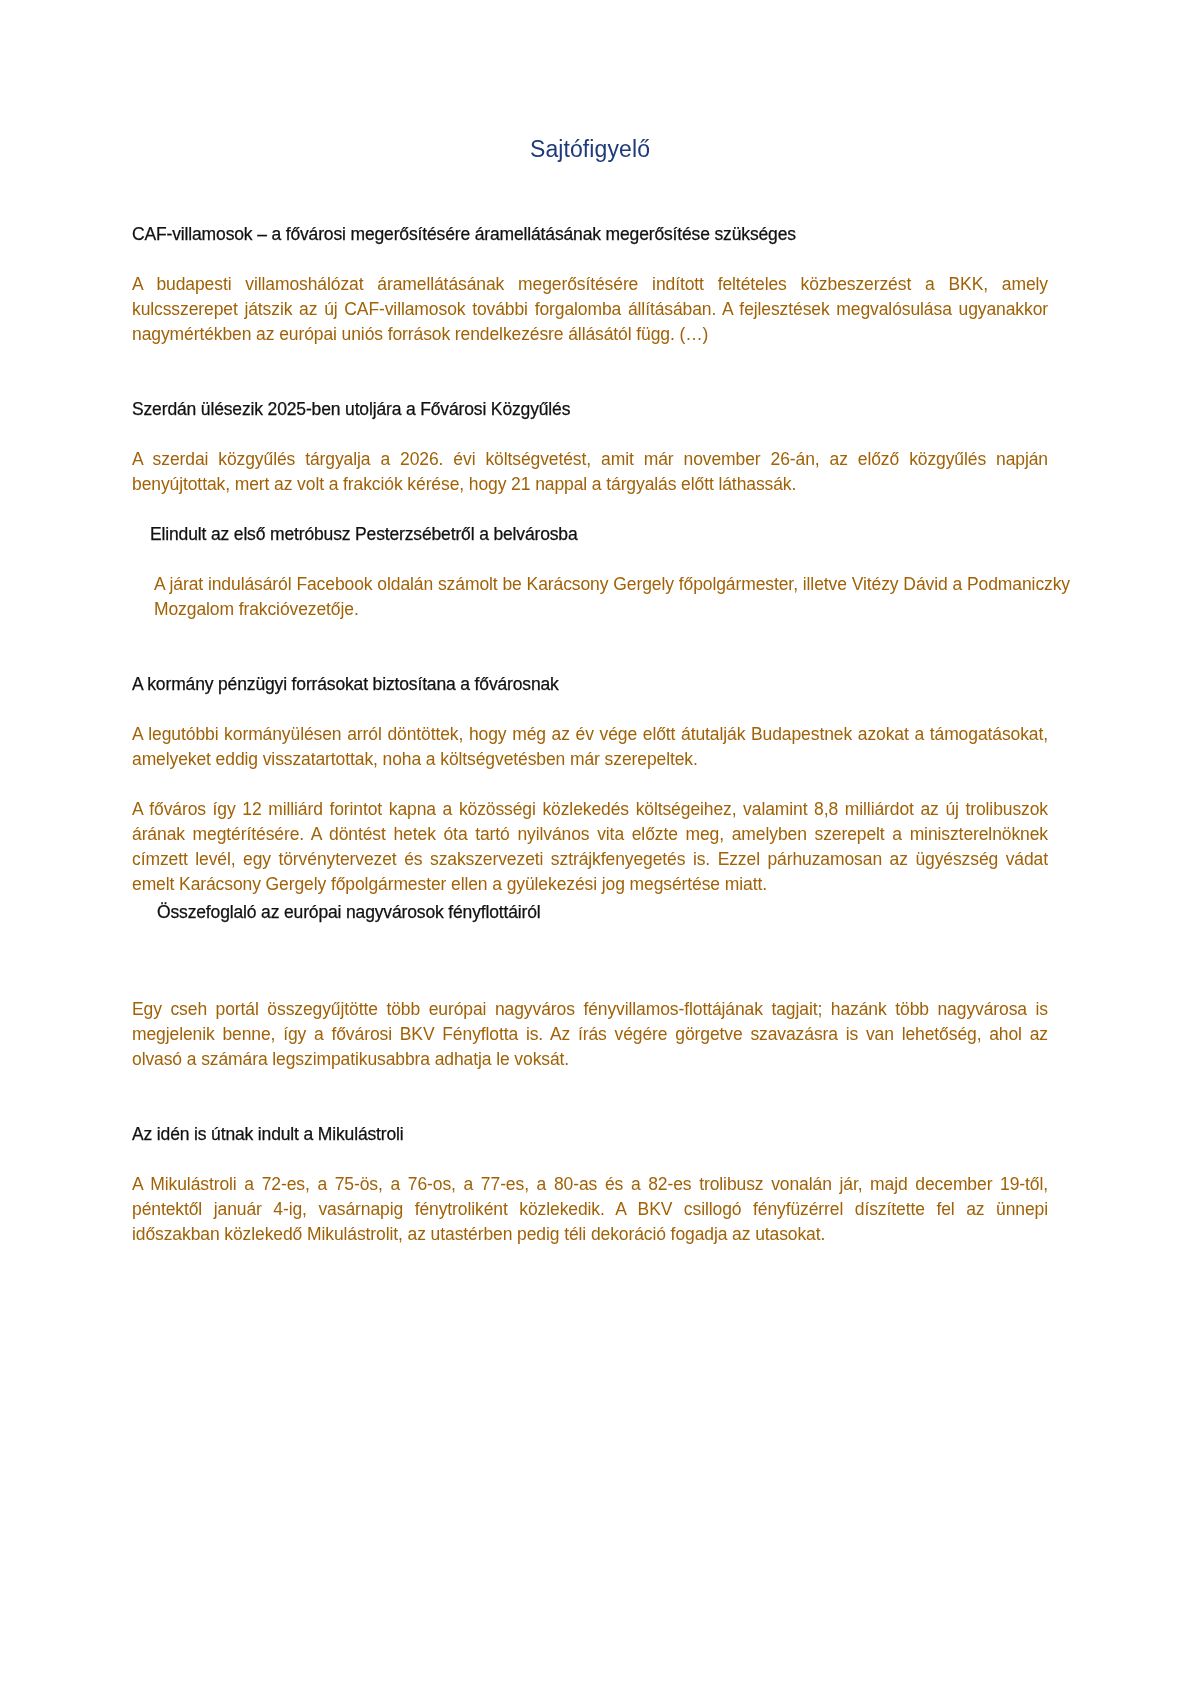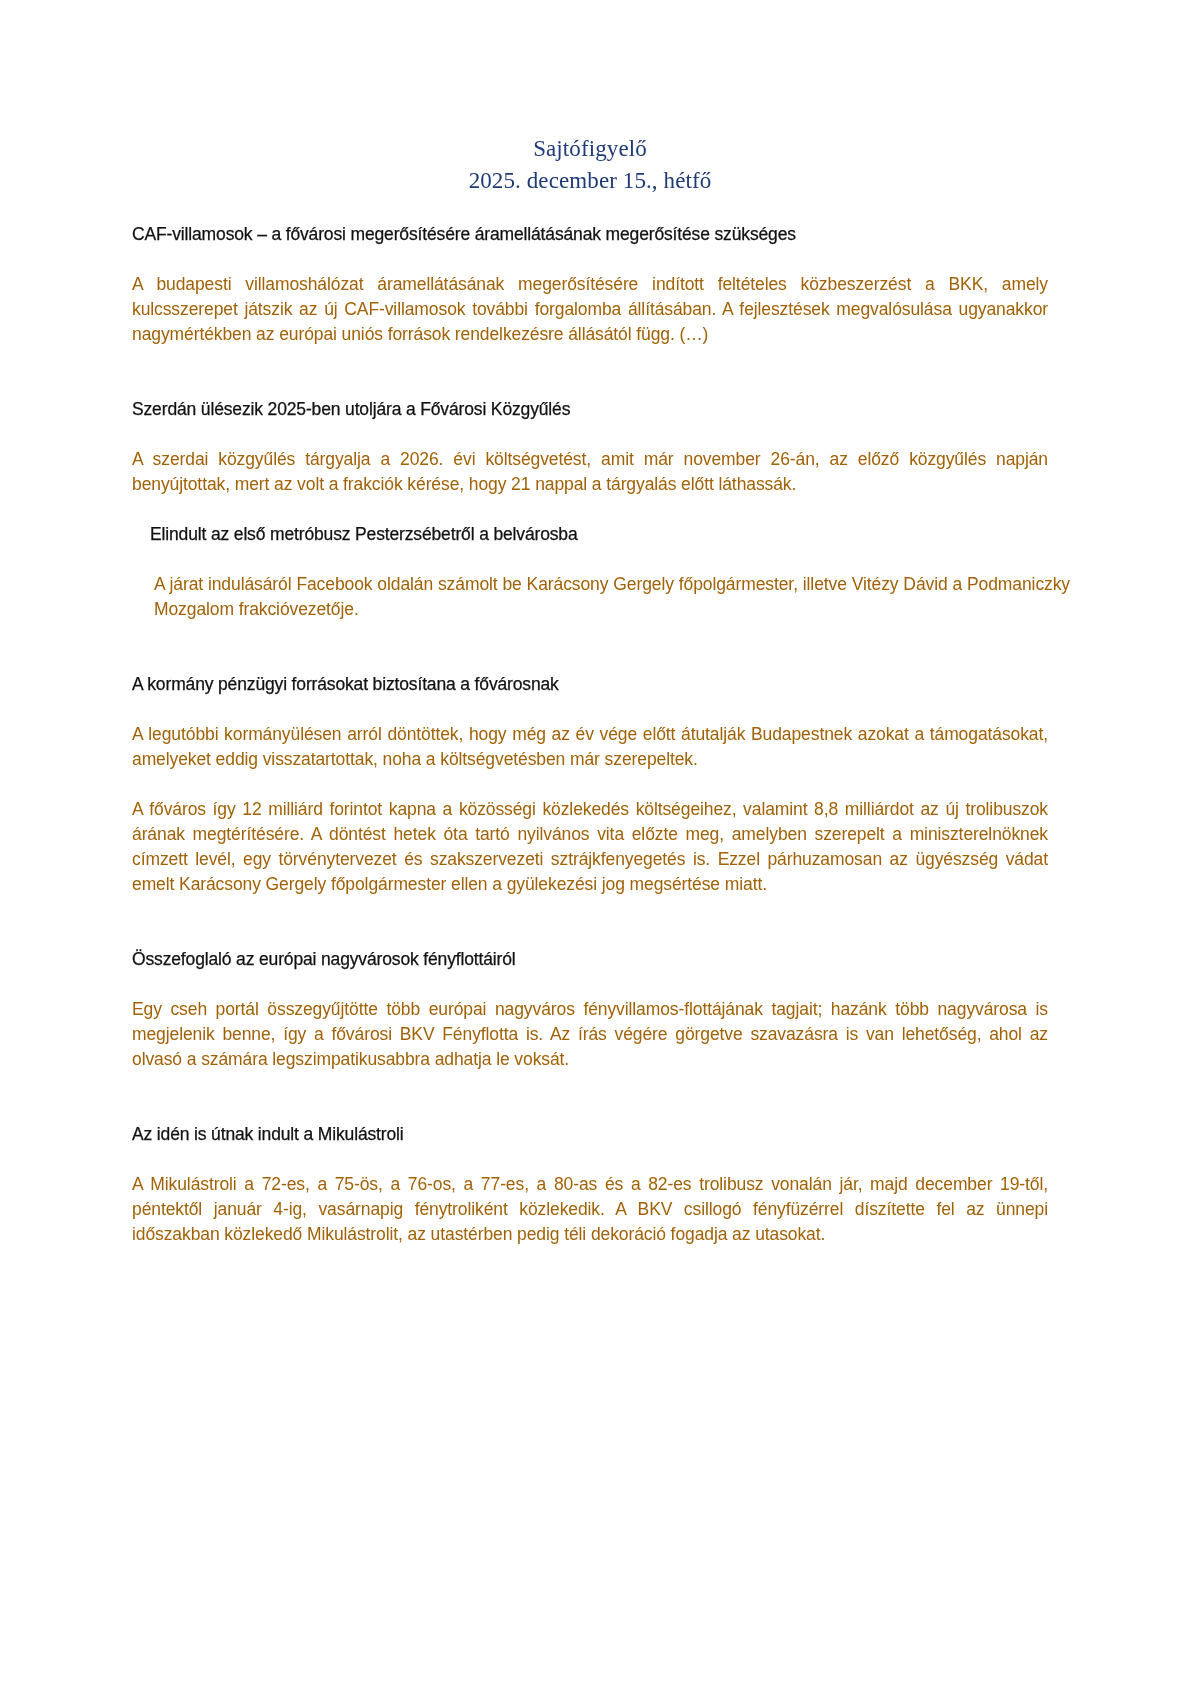--- a/index.html
+++ b/index.html
@@ -25,21 +25,21 @@
       position: absolute;
       left: 0;
       top: 133px;
       width: 916px;
       text-align: center;
       color: #1f3a78;
       font-size: 23px;
       line-height: 32px;
       letter-spacing: 0.1px;
     }
-    .doc-header div { white-space: nowrap; font-family: Liberation Serif, serif; }
+    .doc-header div { white-space: nowrap; }
 
     .article-heading {
       position: absolute;
       left: 0;
       width: 916px;
       font-size: 17.5px;
       line-height: 24px;
       font-weight: normal;
       color: #111111;
       margin: 0;
@@ -58,35 +58,34 @@
       letter-spacing: -0.1px;
     }
   </style>
 </head>
 <body>
 
 <div class="page">
 
   <div class="doc-header">
     <div>Sajtófigyelő</div>
-    <div>2025. december 15., hétfő</div>
   </div>
 
   <h2 class="article-heading" style="top:222px;">CAF-villamosok – a fővárosi megerősítésére áramellátásának megerősítése szükséges</h2>
   <p class="article-body" style="top:272px;">A budapesti villamoshálózat áramellátásának megerősítésére indított feltételes közbeszerzést a BKK, amely kulcsszerepet játszik az új CAF-villamosok további forgalomba állításában. A fejlesztések megvalósulása ugyanakkor nagymértékben az európai uniós források rendelkezésre állásától függ. (…)</p>
 
   <h2 class="article-heading" style="top:397px;">Szerdán ülésezik 2025-ben utoljára a Fővárosi Közgyűlés</h2>
   <p class="article-body" style="top:447px;">A szerdai közgyűlés tárgyalja a 2026. évi költségvetést, amit már november 26-án, az előző közgyűlés napján benyújtottak, mert az volt a frakciók kérése, hogy 21 nappal a tárgyalás előtt láthassák.</p>
 
   <h2 class="article-heading" style="top:522px;margin-left:18px;">Elindult az első metróbusz Pesterzsébetről a belvárosba</h2>
   <p class="article-body" style="top:572px;margin-left:22px;">A járat indulásáról Facebook oldalán számolt be Karácsony Gergely főpolgármester, illetve Vitézy Dávid a Podmaniczky Mozgalom frakcióvezetője.</p>
 
   <h2 class="article-heading" style="top:672px;">A kormány pénzügyi forrásokat biztosítana a fővárosnak</h2>
   <p class="article-body" style="top:722px;">A legutóbbi kormányülésen arról döntöttek, hogy még az év vége előtt átutalják Budapestnek azokat a támogatásokat, amelyeket eddig visszatartottak, noha a költségvetésben már szerepeltek.</p>
   <p class="article-body" style="top:797px;">A főváros így 12 milliárd forintot kapna a közösségi közlekedés költségeihez, valamint 8,8 milliárdot az új trolibuszok árának megtérítésére. A döntést hetek óta tartó nyilvános vita előzte meg, amelyben szerepelt a miniszterelnöknek címzett levél, egy törvénytervezet és szakszervezeti sztrájkfenyegetés is. Ezzel párhuzamosan az ügyészség vádat emelt Karácsony Gergely főpolgármester ellen a gyülekezési jog megsértése miatt.</p>
 
-  <h2 class="article-heading" style="top:947px;">Összefoglaló az európai nagyvárosok fényflottáiról</h2>
+  <h2 class="article-heading" style="top:900px;margin-left:25px;">Összefoglaló az európai nagyvárosok fényflottáiról</h2>
   <p class="article-body" style="top:997px;">Egy cseh portál összegyűjtötte több európai nagyváros fényvillamos-flottájának tagjait; hazánk több nagyvárosa is megjelenik benne, így a fővárosi BKV Fényflotta is. Az írás végére görgetve szavazásra is van lehetőség, ahol az olvasó a számára legszimpatikusabbra adhatja le voksát.</p>
 
   <h2 class="article-heading" style="top:1122px;">Az idén is útnak indult a Mikulástroli</h2>
   <p class="article-body" style="top:1172px;">A Mikulástroli a 72-es, a 75-ös, a 76-os, a 77-es, a 80-as és a 82-es trolibusz vonalán jár, majd december 19-től, péntektől január 4-ig, vasárnapig fénytroliként közlekedik. A BKV csillogó fényfüzérrel díszítette fel az ünnepi időszakban közlekedő Mikulástrolit, az utastérben pedig téli dekoráció fogadja az utasokat.</p>
 
 </div>
 
 </body></html>

